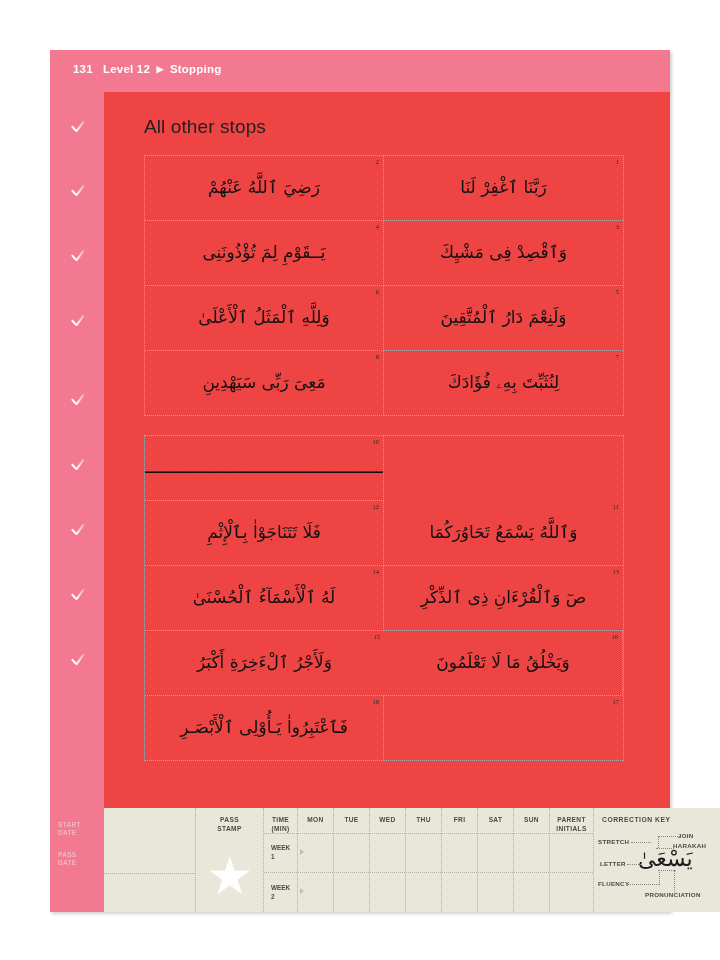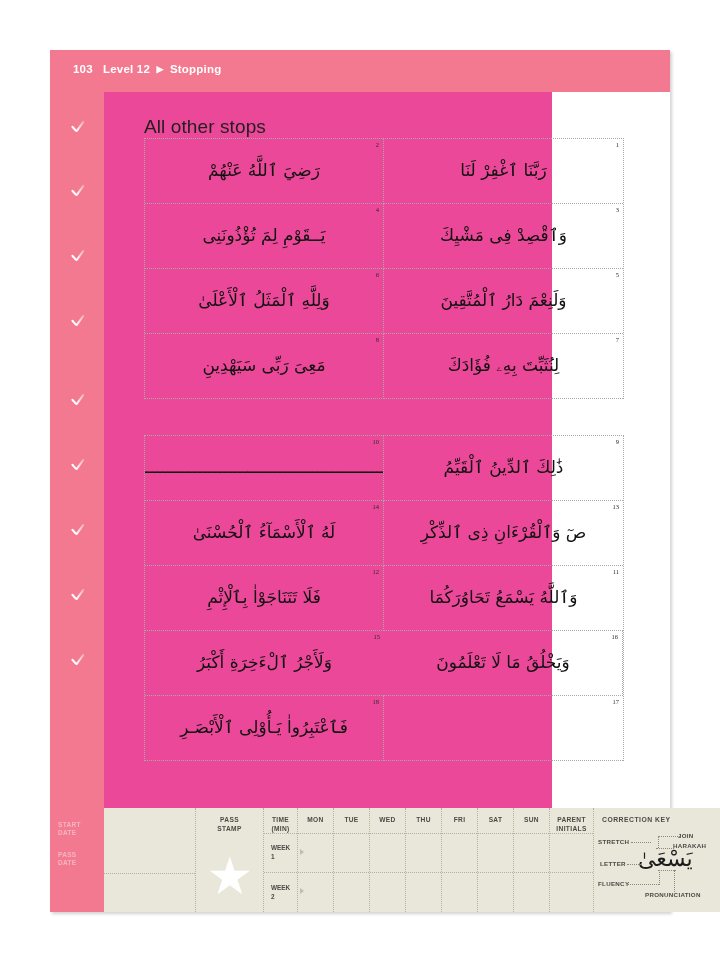--- a/index.html
+++ b/index.html
@@ -74,22 +74,22 @@
     width: 2.4px; height: 13px;
     left: 9px; top: 0px;
     transform: rotate(36deg);
     background: linear-gradient(to top, #ffffff 0%, rgba(255,255,255,0.35) 100%);
   }
 
   
   .content {
     position: absolute;
     left: 54px; top: 42px;
-    width: 448px; height: 820px;
-    background: #ec4899;
+    width: 566px; height: 820px;
+    background: #ef4444;
   }
 
   .page-title {
     position: absolute;
     left: 40px; top: 24px;
     font-size: 19px;
     color: #221f1f;
     font-weight: normal;
     letter-spacing: 0.1px;
   }
@@ -298,21 +298,21 @@
     border-left: 1px dotted #8d8878;
   }
 </style>
 </head>
 <body>
 
 <div id="page">
 
   <div class="pink-header">
     <div class="header-label">
-      <span>103</span>
+      <span>131</span>
       <span>&nbsp;</span>
       <span>Level 12</span>
       <span class="crumb-sep">▶</span>
       <span>Stopping</span>
     </div>
   </div>
 
   <div class="pink-rail">
     <div class="rail-check" style="top:28px"></div>
     <div class="rail-check" style="top:92px"></div>
@@ -322,21 +322,21 @@
     <div class="rail-check" style="top:366px"></div>
     <div class="rail-check" style="top:431px"></div>
     <div class="rail-check" style="top:496px"></div>
     <div class="rail-check" style="top:561px"></div>
   </div>
 
   <div class="content">
 
     <div class="page-title">All other stops</div>
 
-    <div class="grid" style="top:46px">
+    <div class="grid" style="top:63px">
       <div class="grid-group">
         <div class="grid-row">
           <div class="cell left-col">
             <span class="cell-num">2</span>
             <span class="cell-text">رَضِيَ ٱللَّهُ عَنْهُمْ</span>
           </div>
           <div class="cell">
             <span class="cell-num">1</span>
             <span class="cell-text">رَبَّنَا ٱغْفِرْ لَنَا</span>
           </div>
@@ -374,43 +374,39 @@
       </div>
     </div>
 
     <div class="grid" style="top:343px">
       <div class="grid-group">
         <div class="grid-row">
           <div class="cell left-col">
             <span class="cell-num">10</span>
             <span class="cell-text">فَسْــــــــــــــــــــــــــــــــــــــــــــــــــــــــــــ</span>
           </div>
-          <div class="cell">
-            <span class="cell-num">9</span>
-            <span class="cell-text">ذَٰلِكَ ٱلدِّينُ ٱلْقَيِّمُ</span>
+        </div>
+        <div class="grid-row">
+          <div class="cell left-col">
+            <span class="cell-num">12</span>
+            <span class="cell-text">فَلَا تَتَنَاجَوْاٰ بِٱلْإِثْمِ</span>
+          </div>
+          <div class="cell">
+            <span class="cell-num">11</span>
+            <span class="cell-text">وَٱللَّهُ يَسْمَعُ تَحَاوُرَكُمَا</span>
           </div>
         </div>
         <div class="grid-row">
           <div class="cell left-col">
             <span class="cell-num">14</span>
             <span class="cell-text">لَهُ ٱلْأَسْمَآءُ ٱلْحُسْنَىٰ</span>
           </div>
           <div class="cell">
             <span class="cell-num">13</span>
             <span class="cell-text">صٓ وَٱلْقُرْءَانِ ذِى ٱلذِّكْرِ</span>
-          </div>
-        </div>
-        <div class="grid-row">
-          <div class="cell left-col">
-            <span class="cell-num">12</span>
-            <span class="cell-text">فَلَا تَتَنَاجَوْاٰ بِٱلْإِثْمِ</span>
-          </div>
-          <div class="cell">
-            <span class="cell-num">11</span>
-            <span class="cell-text">وَٱللَّهُ يَسْمَعُ تَحَاوُرَكُمَا</span>
           </div>
         </div>
         <div class="grid-row">
           <div class="cell">
             <span class="cell-num">15</span>
             <span class="cell-text">وَلَأَجْرُ ٱلْءَخِرَةِ أَكْبَرُ</span>
           </div>
           <div class="cell left-col">
             <span class="cell-num">16</span>
             <span class="cell-text">وَيَخْلُقُ مَا لَا تَعْلَمُونَ</span>

